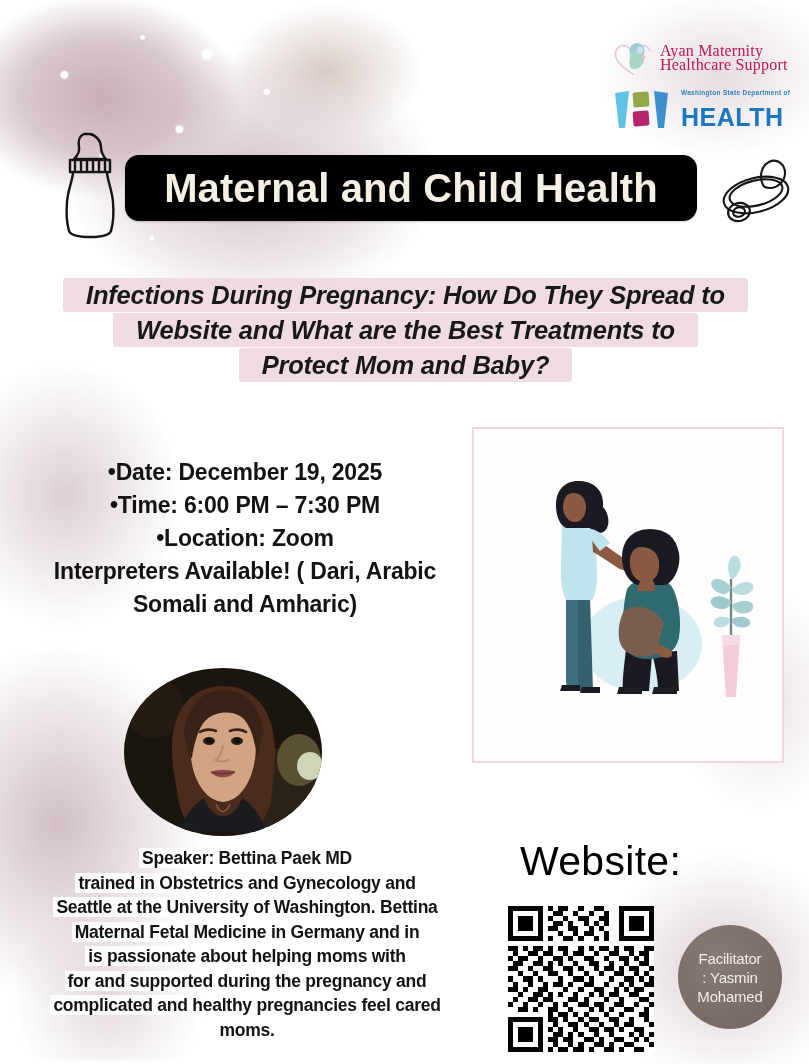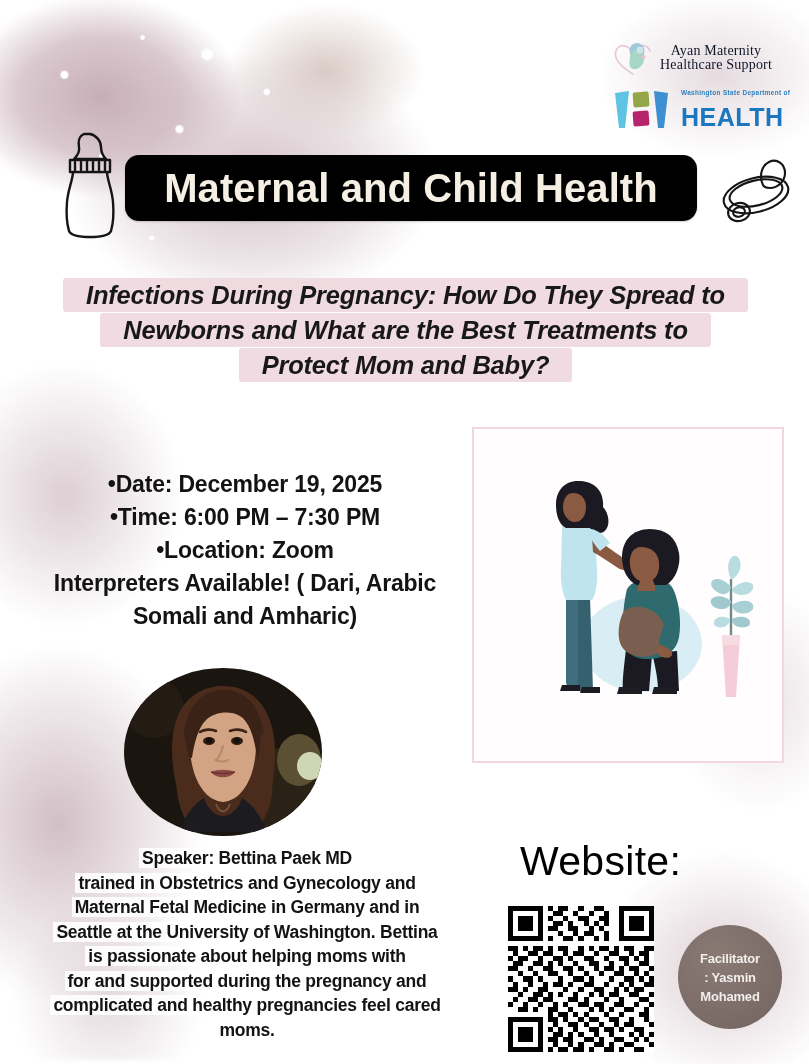--- a/index.html
+++ b/index.html
@@ -72,22 +72,22 @@
   }
 
   
   .logo-ayan{
     position:absolute;left:612px;top:36px;width:190px;height:44px;
     display:flex;align-items:center;gap:6px;
   }
   .ayan-mark{width:42px;height:40px;flex:0 0 42px;}
   .ayan-text{
     font-family:"Liberation Serif", serif;
-    color:#0f172a;font-size:14px;line-height:14px;font-weight:400;
-    letter-spacing:.2px;white-space:nowrap;text-align:center;
+    color:#be185d;font-size:16px;line-height:14px;font-weight:400;
+    letter-spacing:.2px;white-space:nowrap;
   }
   .ayan-text .l2{display:block;}
 
   .logo-doh{
     position:absolute;left:612px;top:86px;width:190px;height:48px;
     display:flex;align-items:center;gap:7px;
   }
   .doh-mark{width:62px;height:44px;flex:0 0 62px;}
   .doh-words{line-height:1;}
   .doh-sub{
@@ -128,21 +128,21 @@
     color:#18181a;line-height:35px;letter-spacing:-.2px;
   }
   .subtitle .ln span{
     background:linear-gradient(rgba(238,216,222,.92), rgba(238,216,222,.92));
     box-decoration-break:clone;-webkit-box-decoration-break:clone;
     padding:3px 23px;border-radius:3px;
   }
 
   
   .details{
-    position:absolute;left:20px;top:468px;width:450px;text-align:center;
+    position:absolute;left:20px;top:456px;width:450px;text-align:center;
   }
   .details .ln{
     display:block;font-size:23px;font-weight:700;color:#131315;
     line-height:33px;letter-spacing:-.2px;
   }
 
   
   .illus-frame{
     position:absolute;left:472px;top:427px;width:308px;height:332px;
     border:2px solid #f2d7de;background:#fffdfd;
@@ -183,21 +183,21 @@
 
   
   .facilitator{
     position:absolute;left:678px;top:925px;width:104px;height:104px;
     border-radius:50%;
     background:radial-gradient(circle at 38% 32%, #8a7a74 0%, #7d6e69 55%, #726360 100%);
     display:flex;flex-direction:column;align-items:center;justify-content:center;
     color:#f2eeec;text-align:center;
   }
   .facilitator .fl{
-    display:block;font-size:13px;font-weight:700;line-height:19px;
+    display:block;font-size:15px;font-weight:400;line-height:19px;
     letter-spacing:-.2px;white-space:nowrap;
   }
 </style>
 </head>
 <body>
 
 <div id="flyer">
 
   <div class="wash wash-tl"></div>
   <div class="wash wash-tr"></div>
@@ -260,21 +260,21 @@
       </g>
     </svg>
   </span>
 
   <div class="title-banner">
     <span class="txt">Maternal and Child Health</span>
   </div>
 
   <div class="subtitle">
     <span class="ln"><span>Infections During Pregnancy: How Do They Spread to</span></span>
-    <span class="ln"><span>Newborns and What are the Best Treatments to</span></span>
+    <span class="ln"><span>Website and What are the Best Treatments to</span></span>
     <span class="ln"><span>Protect Mom and Baby?</span></span>
   </div>
 
   <div class="details">
     <span class="ln">•Date: December 19, 2025</span>
     <span class="ln">•Time: 6:00 PM – 7:30 PM</span>
     <span class="ln">•Location: Zoom</span>
     <span class="ln">Interpreters Available! ( Dari, Arabic</span>
     <span class="ln">Somali and Amharic)</span>
   </div>
@@ -342,22 +342,22 @@
       <path d="M87 104 C93 101 105 101 111 104 C106 111 92 111 87 104 Z" fill="#8f4a47"></path>
       <path d="M87 104 C93 106 105 106 111 104" stroke="#6d3733" stroke-width="1.4" fill="none"></path>
       <path d="M80 130 C84 142 92 148 99 148 C106 148 114 142 118 130 C128 136 138 148 142 164 L56 164 C60 148 70 136 80 130 Z" fill="#1c1c20"></path>
       <path d="M92 136 C96 146 102 146 106 136" stroke="#7c5c45" stroke-width="1.6" fill="none"></path>
     </svg>
   </div>
 
   <div class="bio">
     <span class="ln"><span>Speaker:   Bettina Paek MD</span></span>
     <span class="ln"><span>trained in Obstetrics and Gynecology and</span></span>
+    <span class="ln"><span>Seattle at the University of Washington. Bettina</span></span>
     <span class="ln"><span>Maternal Fetal Medicine in Germany and in</span></span>
-    <span class="ln"><span>Seattle at the University of Washington. Bettina</span></span>
     <span class="ln"><span>is passionate about helping moms with</span></span>
     <span class="ln"><span>for and supported during the pregnancy and</span></span>
     <span class="ln"><span>complicated and healthy pregnancies feel cared</span></span>
     <span class="ln"><span>moms.</span></span>
   </div>
 
   <div class="website-label">Website:</div>
 
   <div class="qr">
     <svg viewBox="0 0 29 29" shape-rendering="crispEdges" xmlns="http://www.w3.org/2000/svg">

